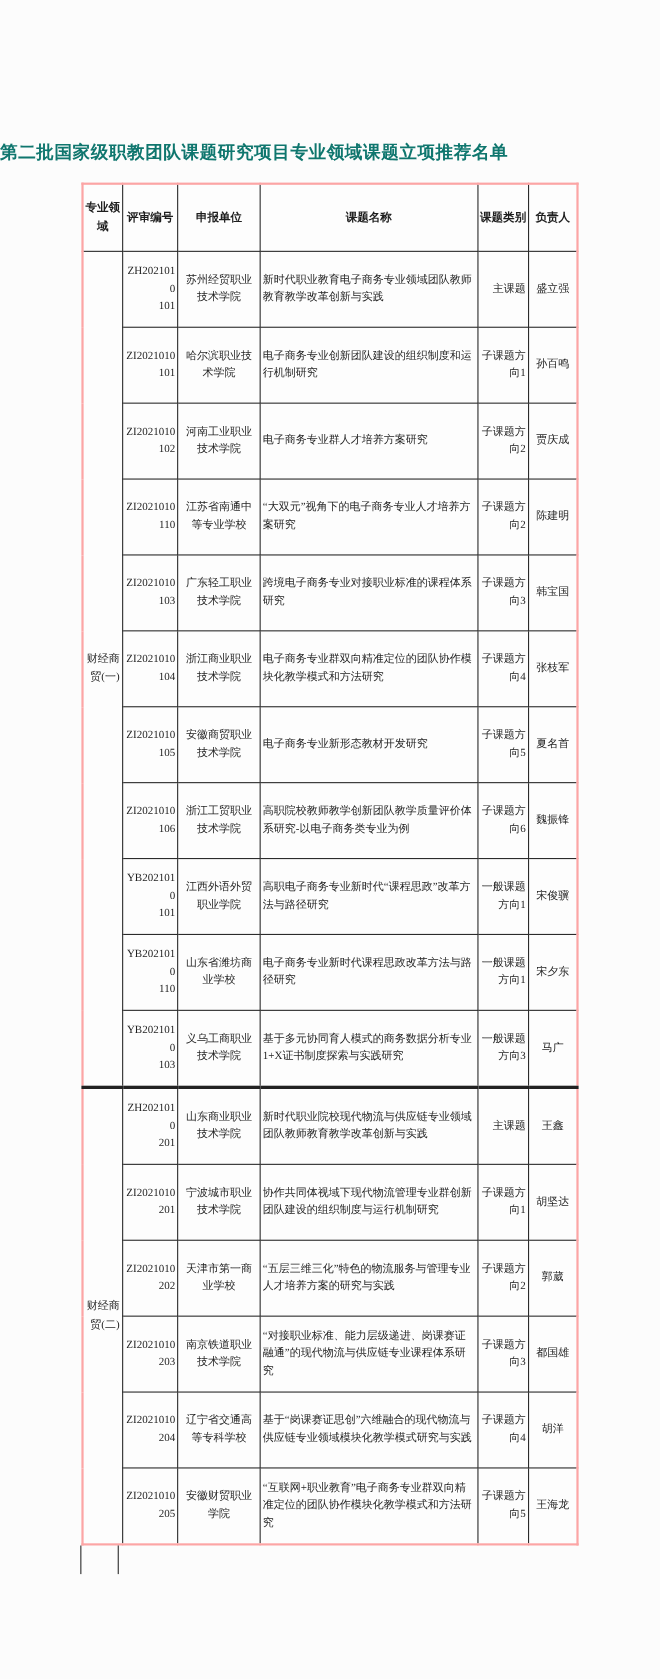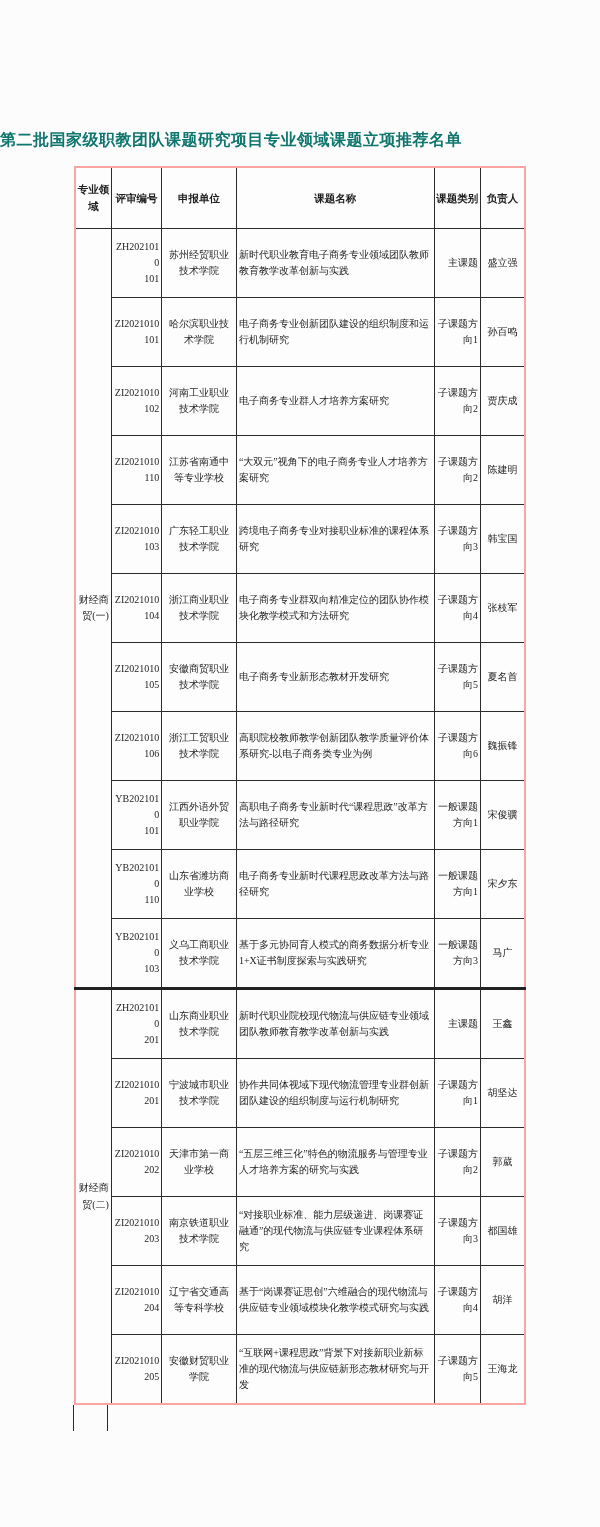--- a/index.html
+++ b/index.html
@@ -211,21 +211,21 @@
         <tr>
           <td class="cell-code">ZI2021010<br>204</td>
           <td class="cell-unit">辽宁省交通高等专科学校</td>
           <td class="cell-title">基于“岗课赛证思创”六维融合的现代物流与供应链专业领域模块化教学模式研究与实践</td>
           <td class="cell-category">子课题方<br>向4</td>
           <td class="cell-leader">胡洋</td>
         </tr>
         <tr>
           <td class="cell-code">ZI2021010<br>205</td>
           <td class="cell-unit">安徽财贸职业学院</td>
-          <td class="cell-title">“互联网+课程思政”背景下对接新职业新标准的现代物流与供应链新形态教材研究与开发</td>
+          <td class="cell-title">“互联网+职业教育”电子商务专业群双向精准定位的团队协作模块化教学模式和方法研究</td>
           <td class="cell-category">子课题方<br>向5</td>
           <td class="cell-leader">王海龙</td>
         </tr>
       </tbody>
   </table>
 
   <div class="table-tail"></div>
 </div>
 
 </body></html>

